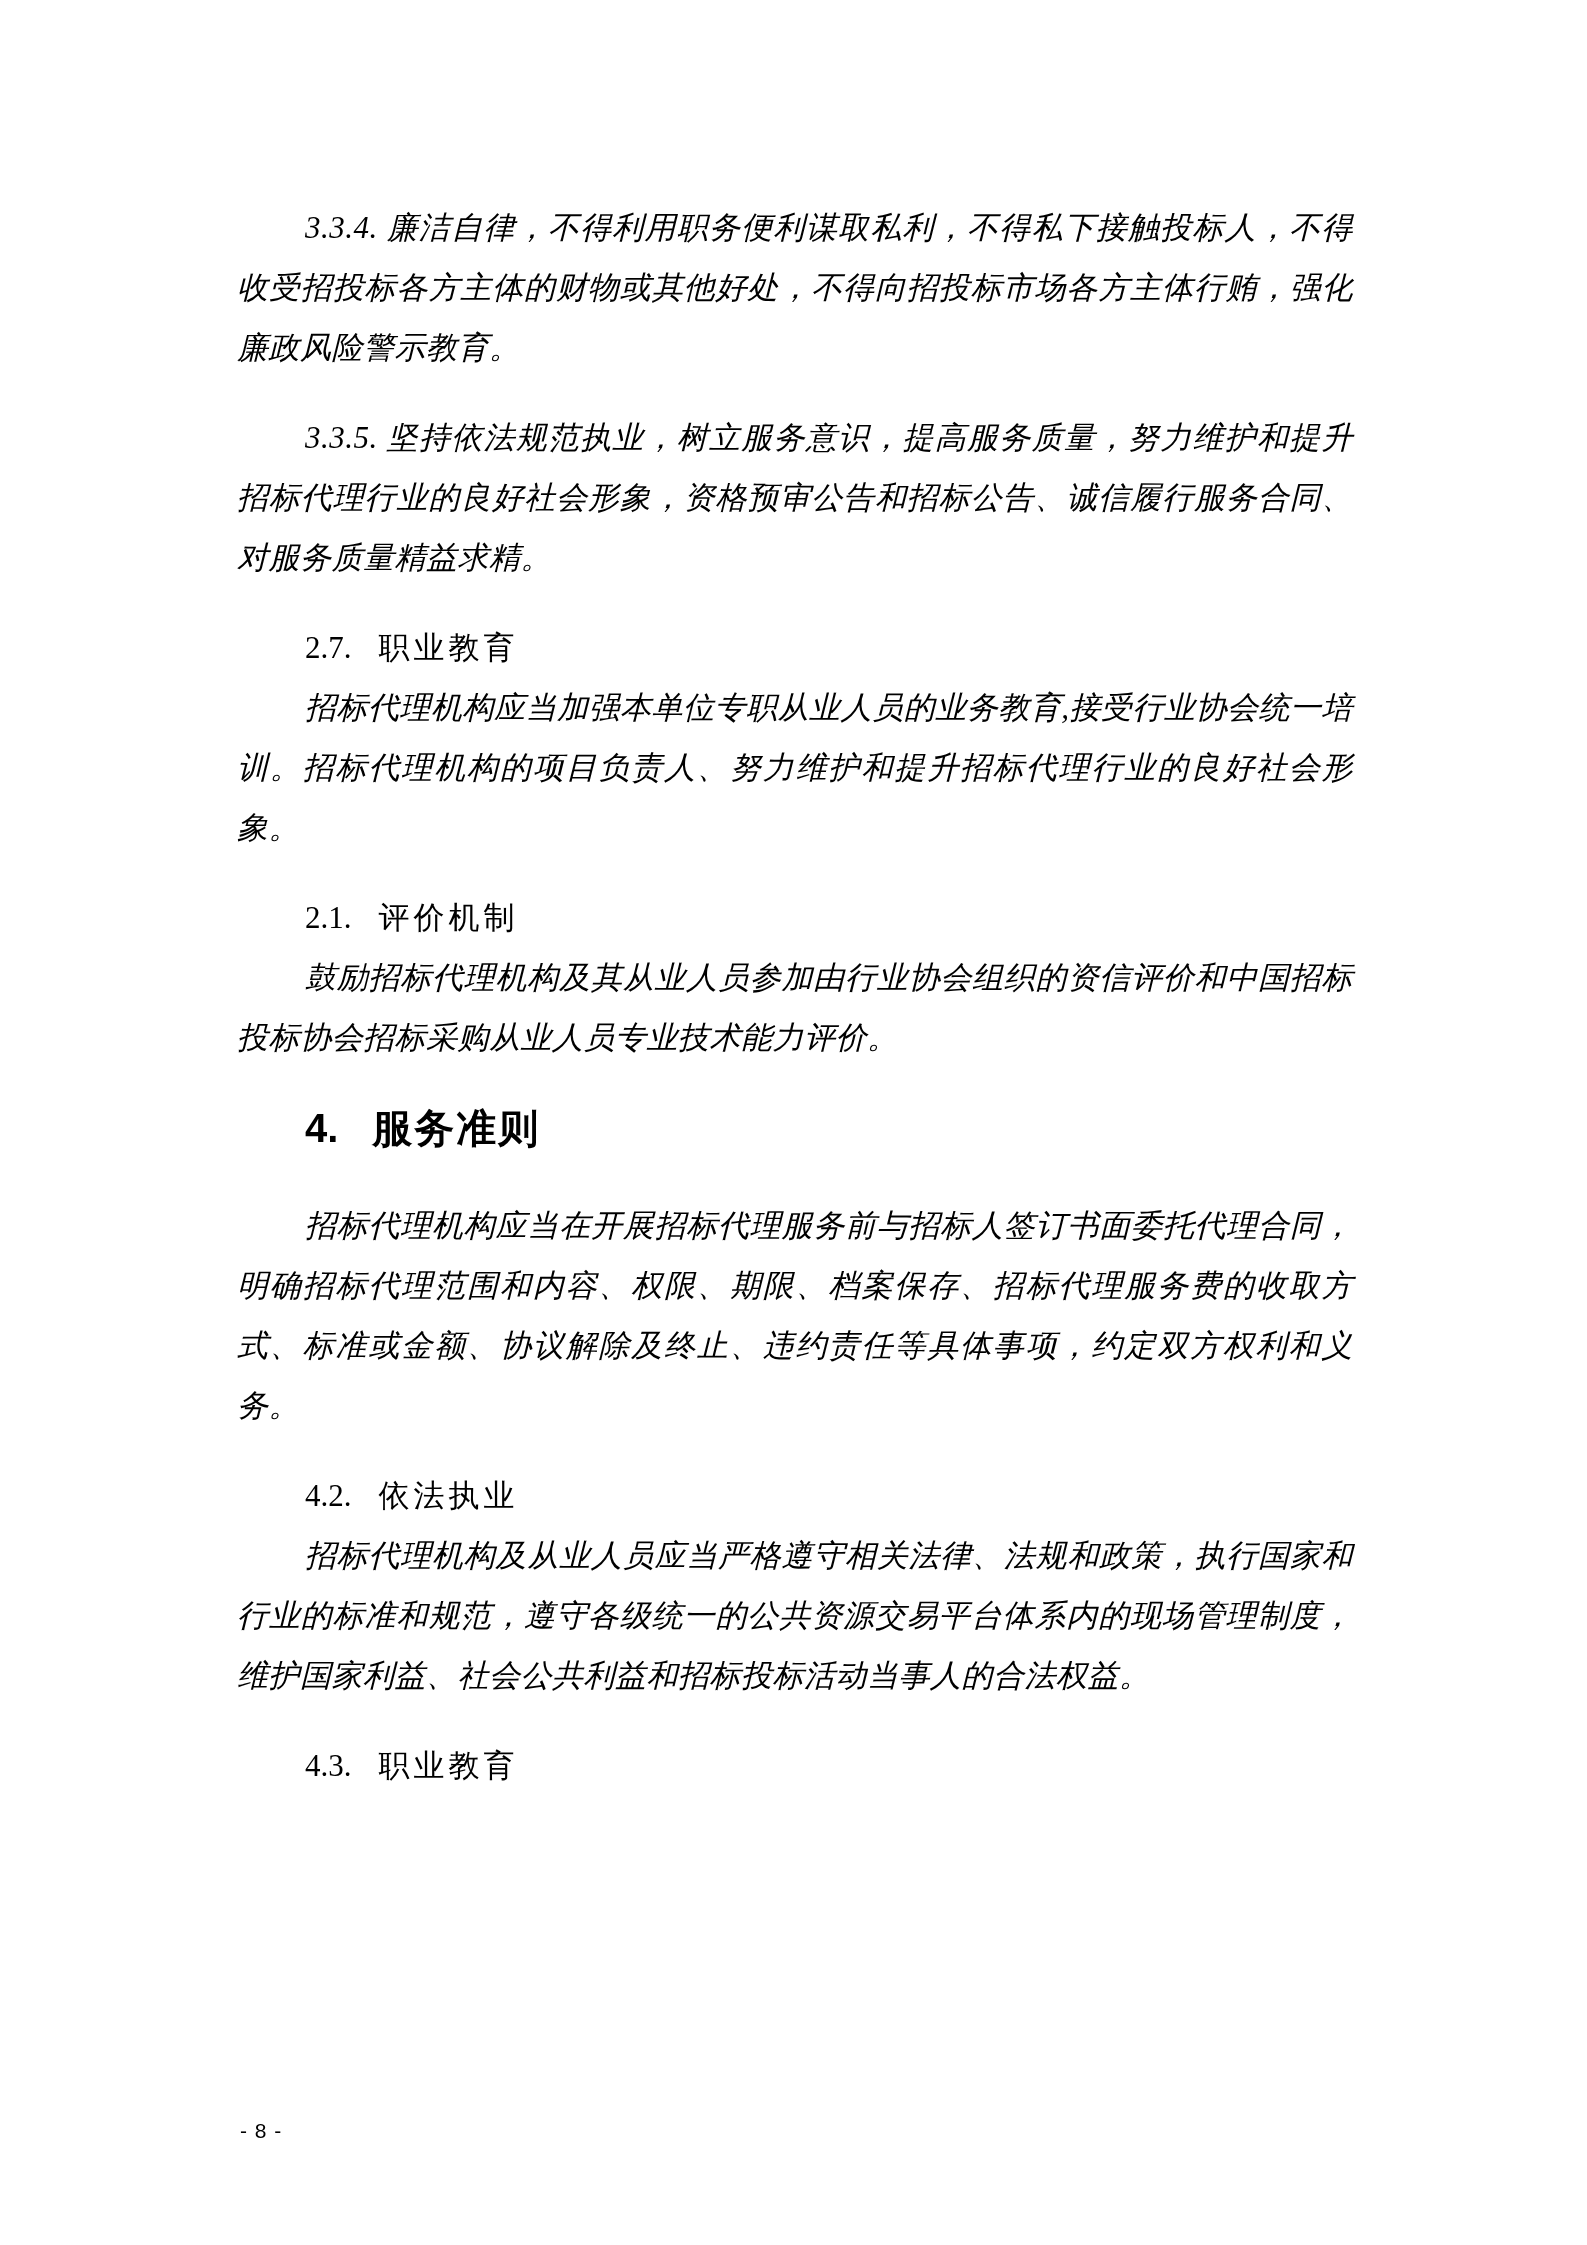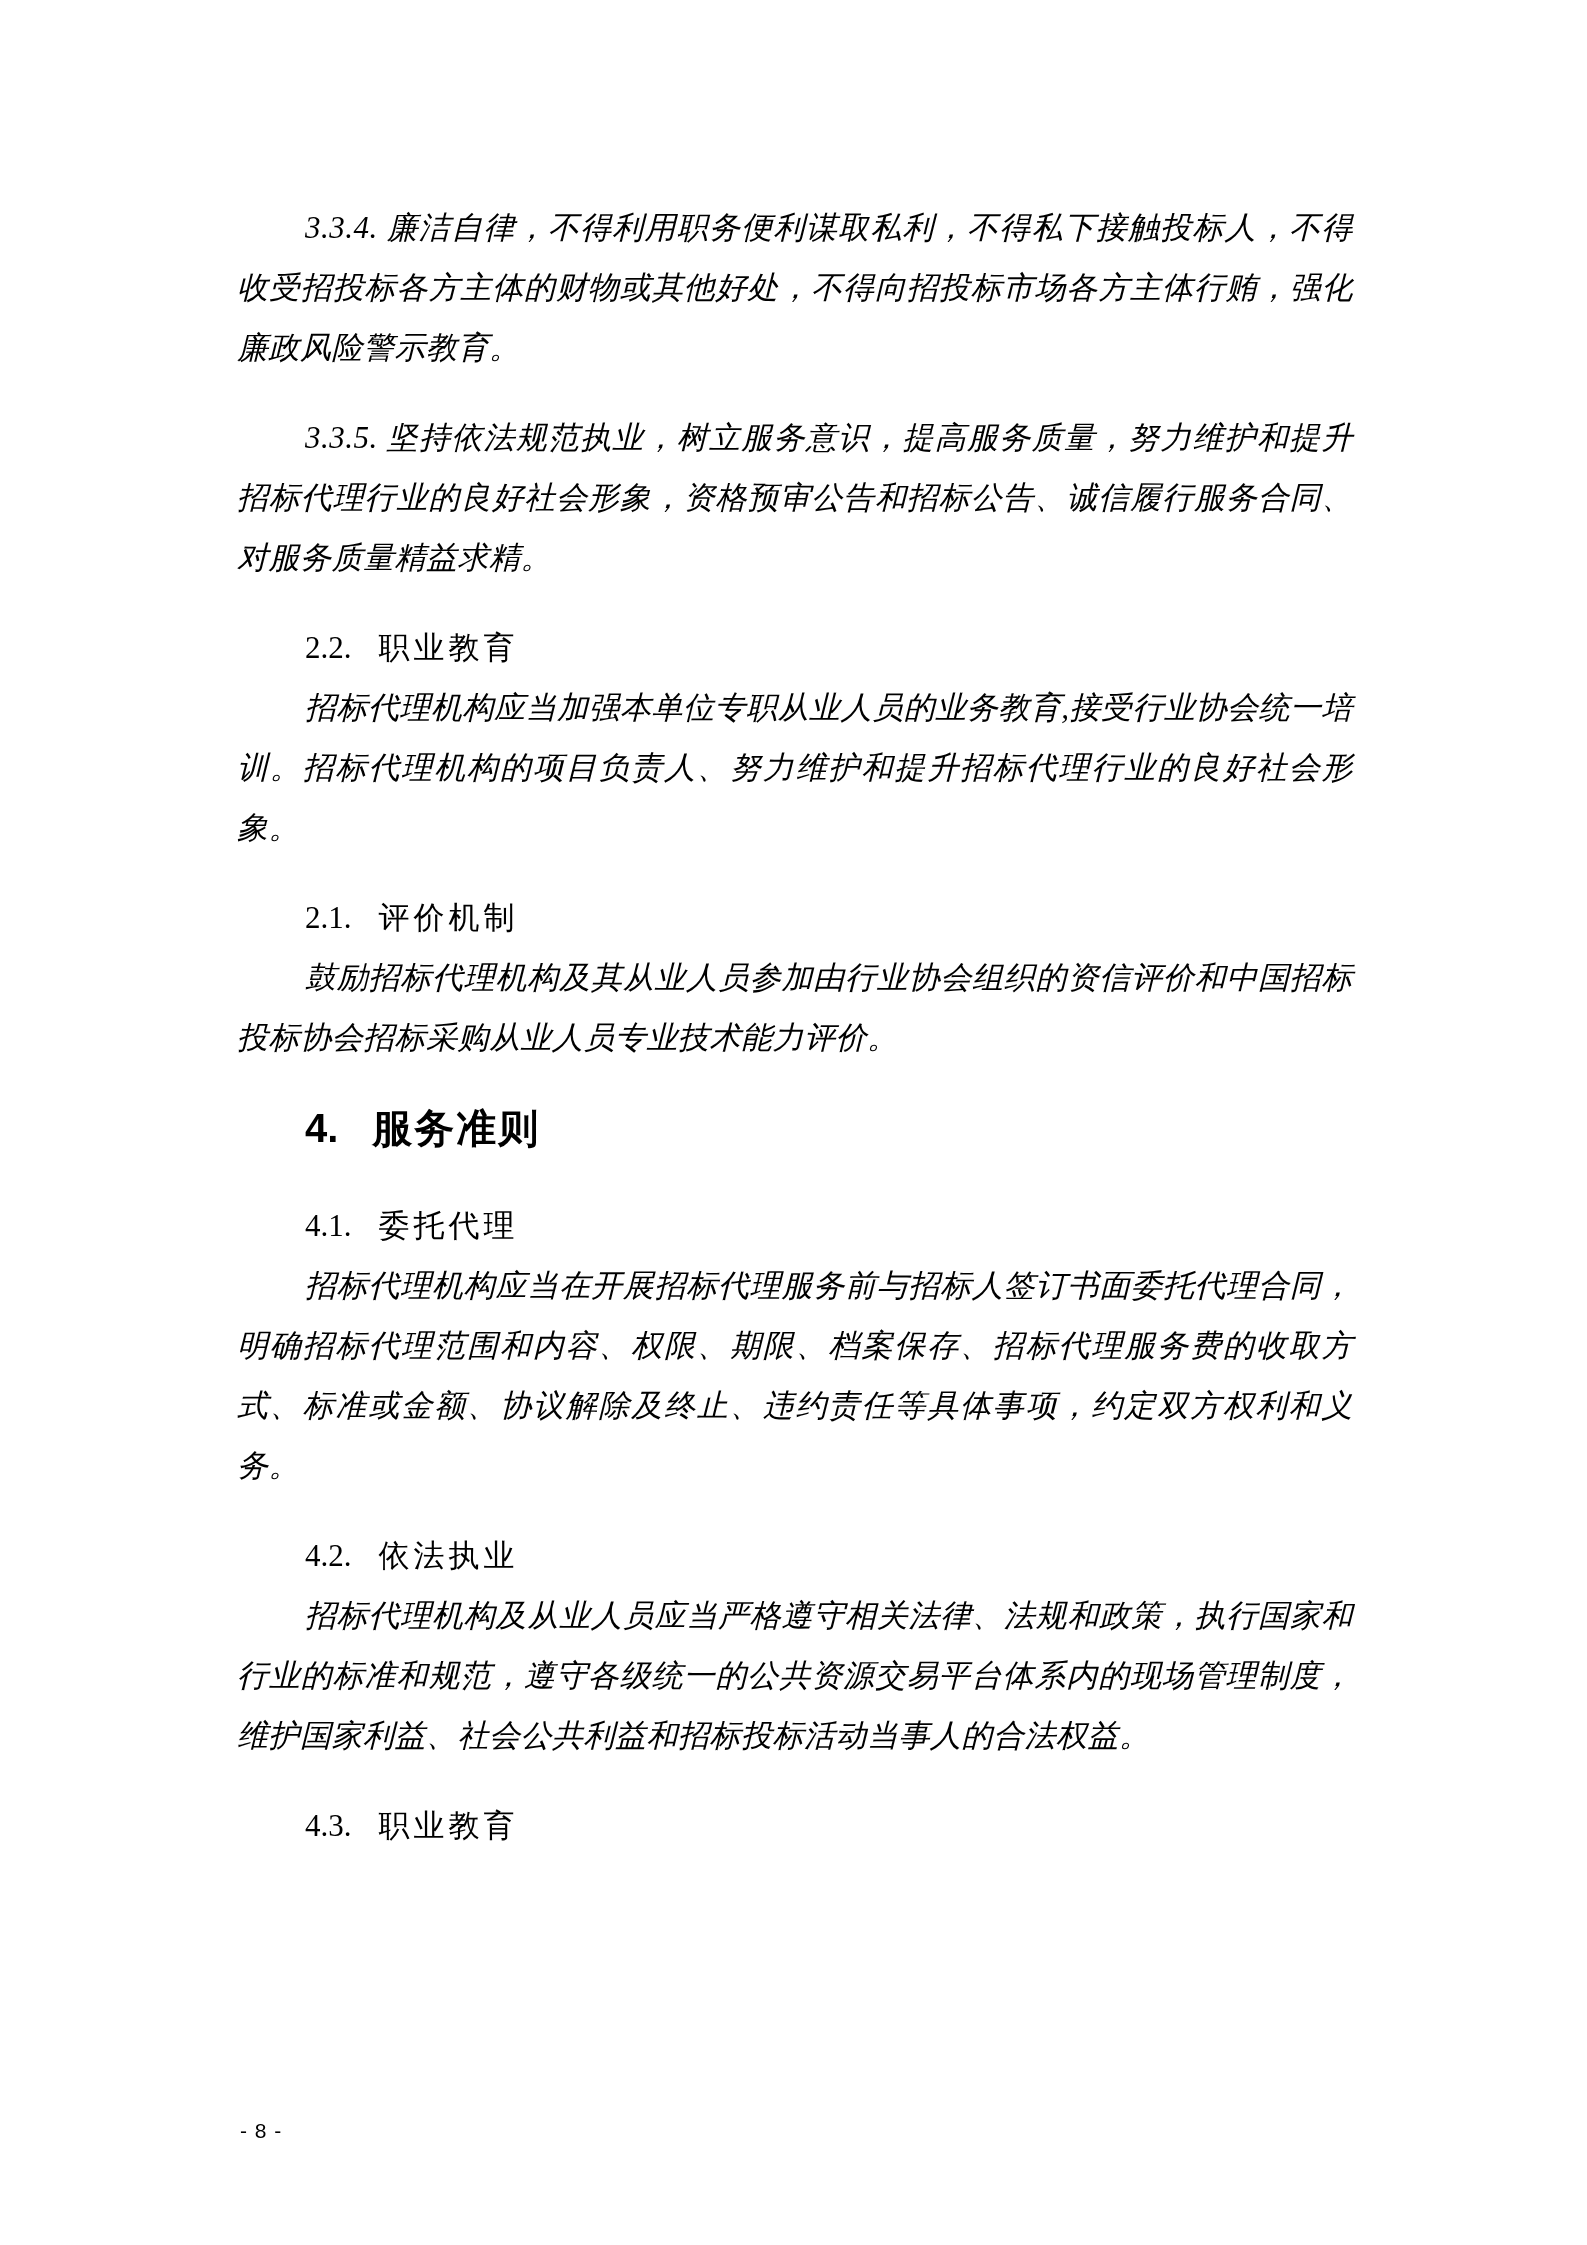--- a/index.html
+++ b/index.html
@@ -65,25 +65,24 @@
     color: #000000;
   }
 </style>
 </head>
 <body>
 
 <div class="page">
   <div class="content">
       <p class="para">3.3.4. 廉洁自律，不得利用职务便利谋取私利，不得私下接触投标人，不得收受招投标各方主体的财物或其他好处，不得向招投标市场各方主体行贿，强化廉政风险警示教育。</p>
       <p class="para">3.3.5. 坚持依法规范执业，树立服务意识，提高服务质量，努力维护和提升招标代理行业的良好社会形象，资格预审公告和招标公告、诚信履行服务合同、对服务质量精益求精。</p>
-      <div class="h2"><span class="hnum">2.2.</span><span class="htitle">职业教育</span></div>
+      <div class="h2"><span class="hnum">2.7.</span><span class="htitle">职业教育</span></div>
       <p class="para">招标代理机构应当加强本单位专职从业人员的业务教育,接受行业协会统一培训。招标代理机构的项目负责人、努力维护和提升招标代理行业的良好社会形象。</p>
       <div class="h2"><span class="hnum">2.1.</span><span class="htitle">评价机制</span></div>
       <p class="para">鼓励招标代理机构及其从业人员参加由行业协会组织的资信评价和中国招标投标协会招标采购从业人员专业技术能力评价。</p>
       <div class="h1"><span class="hnum">4.</span><span class="htitle">服务准则</span></div>
-      <div class="h2"><span class="hnum">4.1.</span><span class="htitle">委托代理</span></div>
       <p class="para">招标代理机构应当在开展招标代理服务前与招标人签订书面委托代理合同，明确招标代理范围和内容、权限、期限、档案保存、招标代理服务费的收取方式、标准或金额、协议解除及终止、违约责任等具体事项，约定双方权利和义务。</p>
       <div class="h2"><span class="hnum">4.2.</span><span class="htitle">依法执业</span></div>
       <p class="para">招标代理机构及从业人员应当严格遵守相关法律、法规和政策，执行国家和行业的标准和规范，遵守各级统一的公共资源交易平台体系内的现场管理制度，维护国家利益、社会公共利益和招标投标活动当事人的合法权益。</p>
       <div class="h2"><span class="hnum">4.3.</span><span class="htitle">职业教育</span></div>
     </div>
   <div class="footer">- 8 -</div>
 </div>
 
 </body></html>

